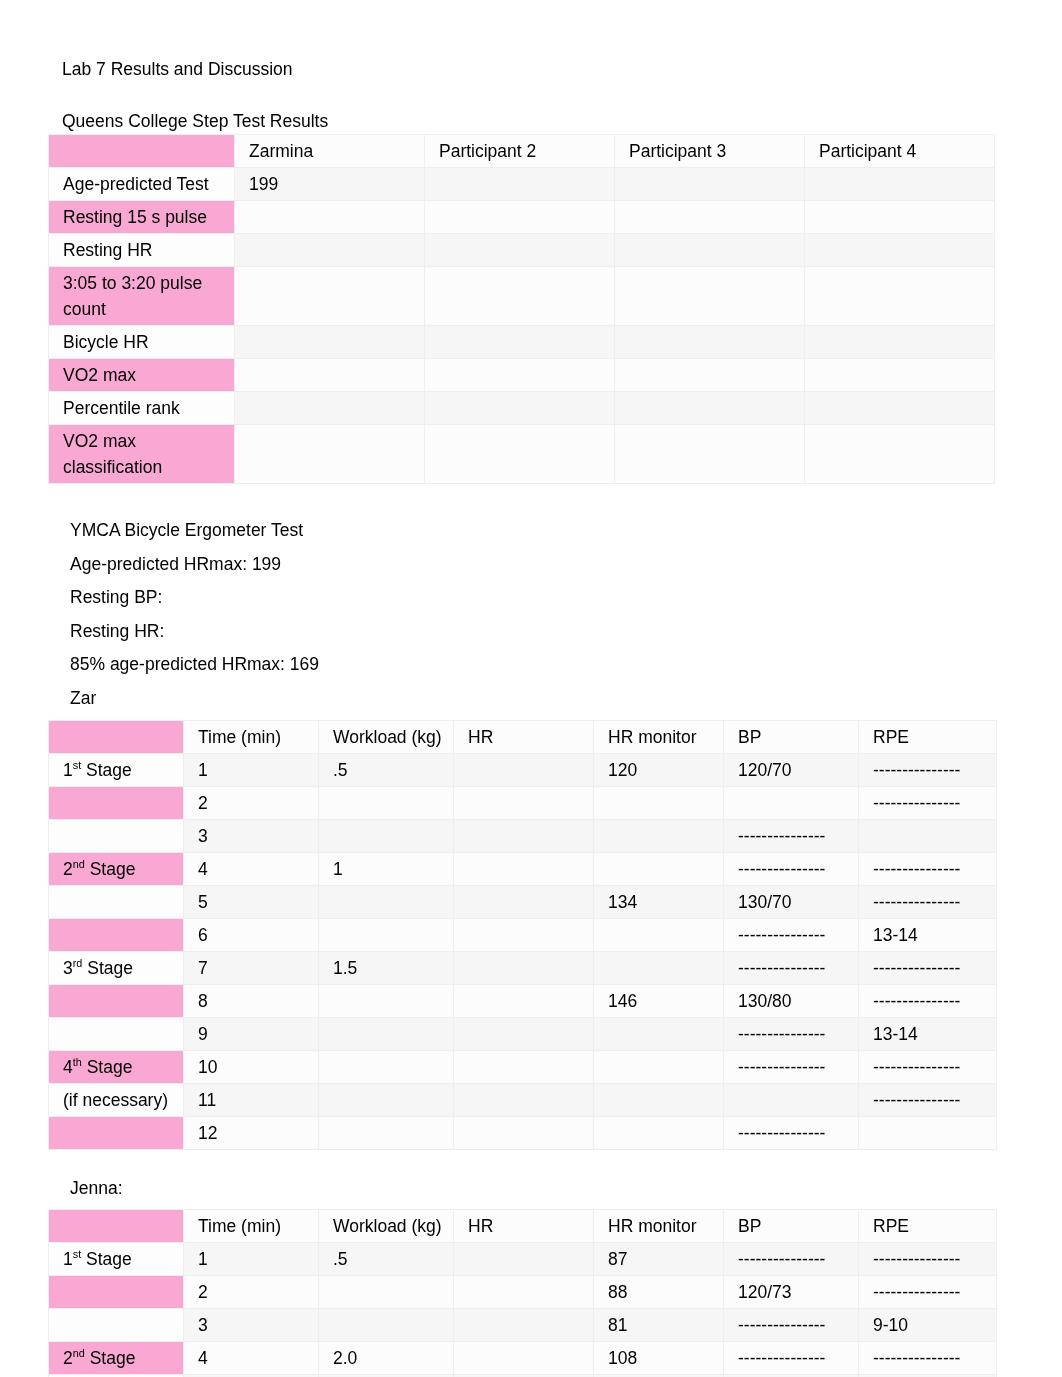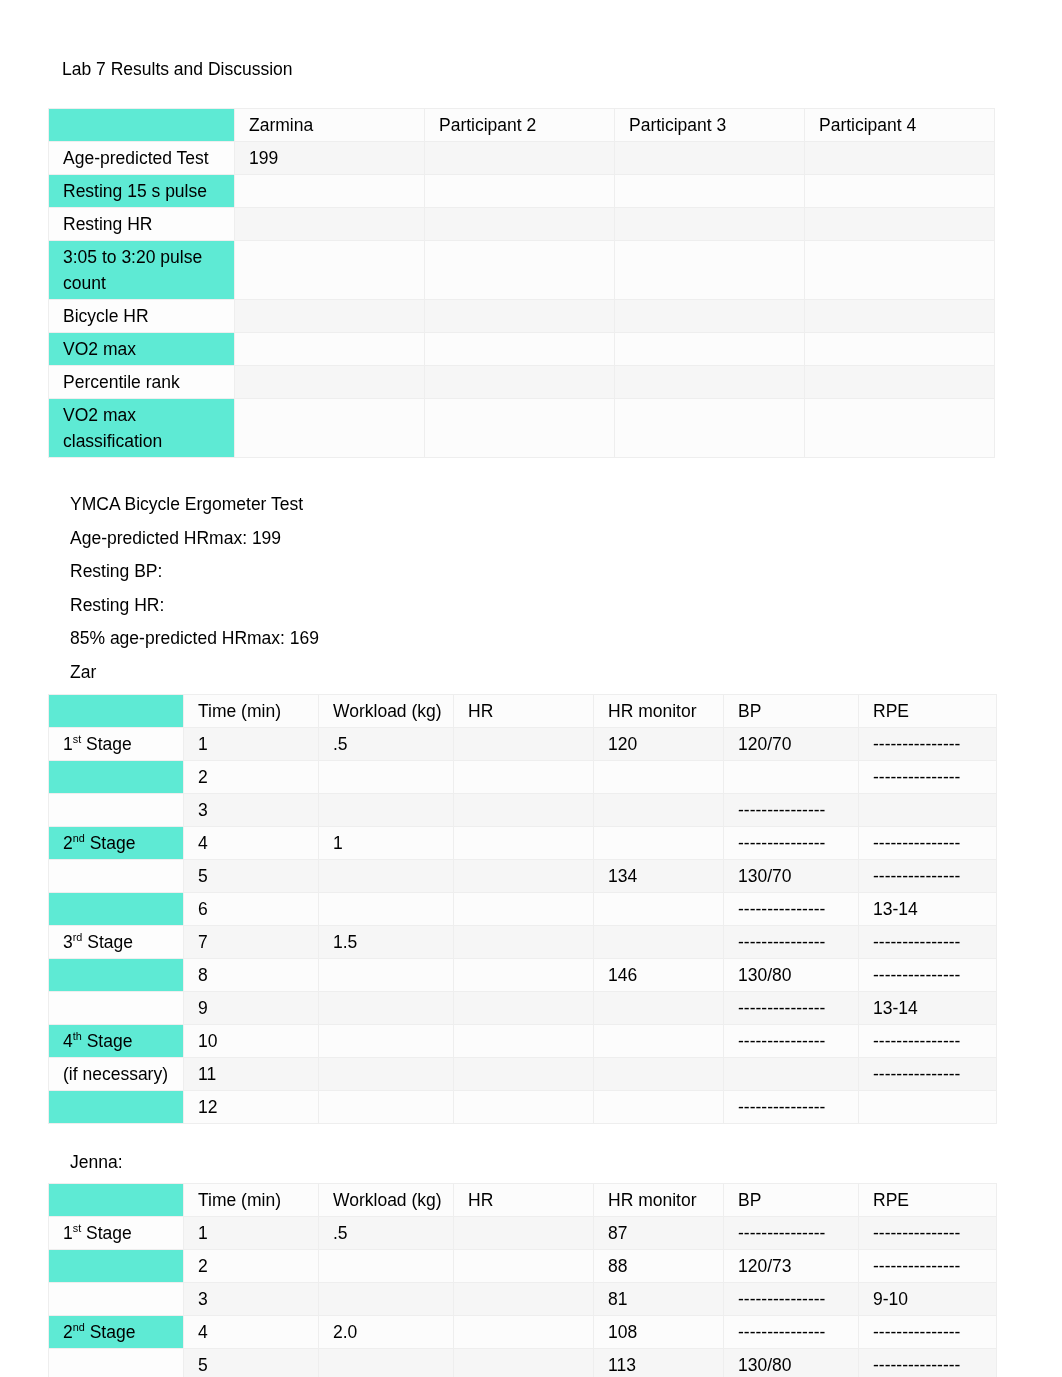--- a/index.html
+++ b/index.html
@@ -57,21 +57,21 @@
     padding: 3px 0 3px 14px;
     line-height: 26px;
     color: #000;
   }
   table.doc-table tr:nth-child(even) td,
   table.doc-table tr:nth-child(even) th {
     background: #f6f6f6;
   }
   table.doc-table td.first-col,
   table.doc-table th.first-col {
-    background: #5eead4;
+    background: #f9a8d4;
   }
   table.doc-table tr:nth-child(even) td.first-col,
   table.doc-table tr:nth-child(even) th.first-col {
     background: #fdfdfd;
   }
 
   
   .step-table col.c-label { width: 186px; }
   .step-table col.c-p     { width: 190px; }
 
@@ -96,20 +96,21 @@
   .stage-label { white-space: nowrap; text-align: center; }
   .stage-sub { display: block; white-space: nowrap; }
 </style>
 </head>
 <body>
 
 <div class="page">
 
   <div class="doc-title">Lab 7 Results and Discussion</div>
 
+  <div class="section-label">Queens College Step Test Results</div>
 
   <table class="doc-table step-table">
     <colgroup>
       <col class="c-label">
         <col class="c-p">
         <col class="c-p">
         <col class="c-p">
         <col class="c-p">
     </colgroup>
     <tbody>

